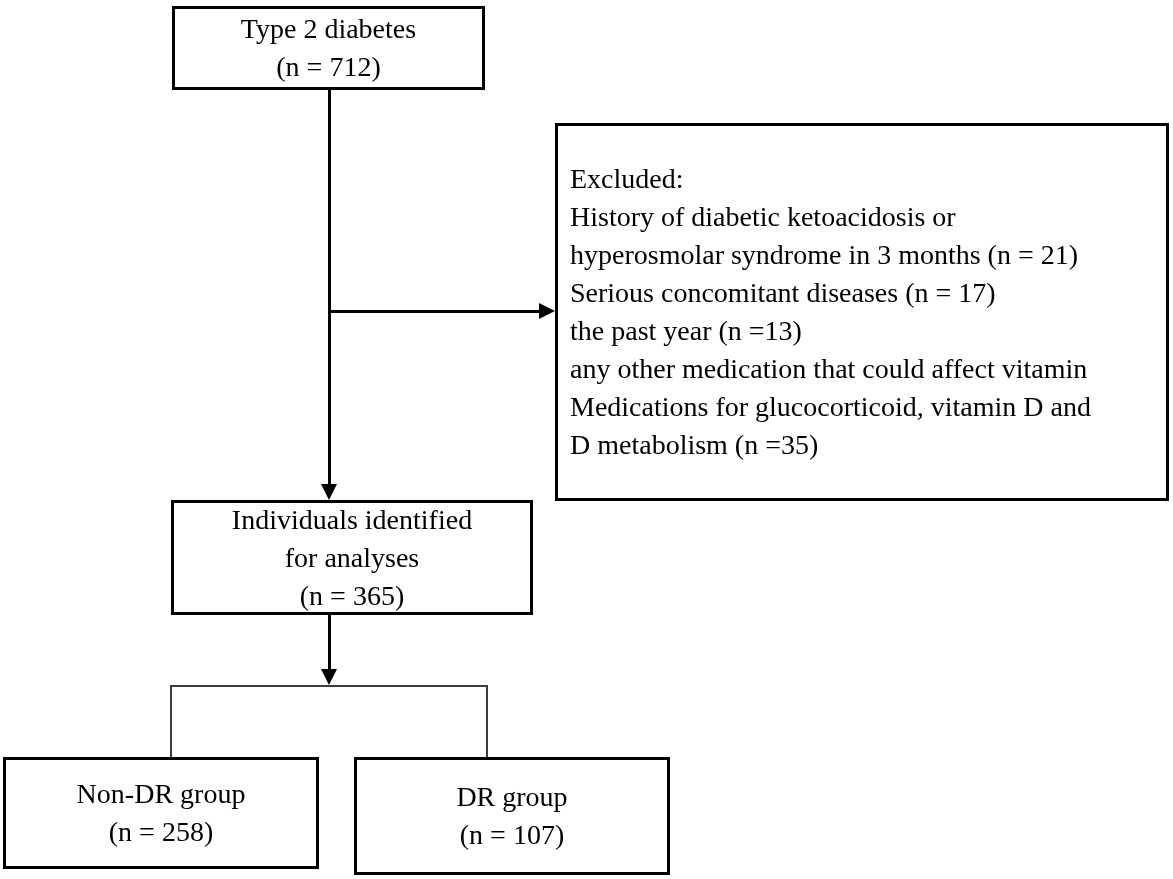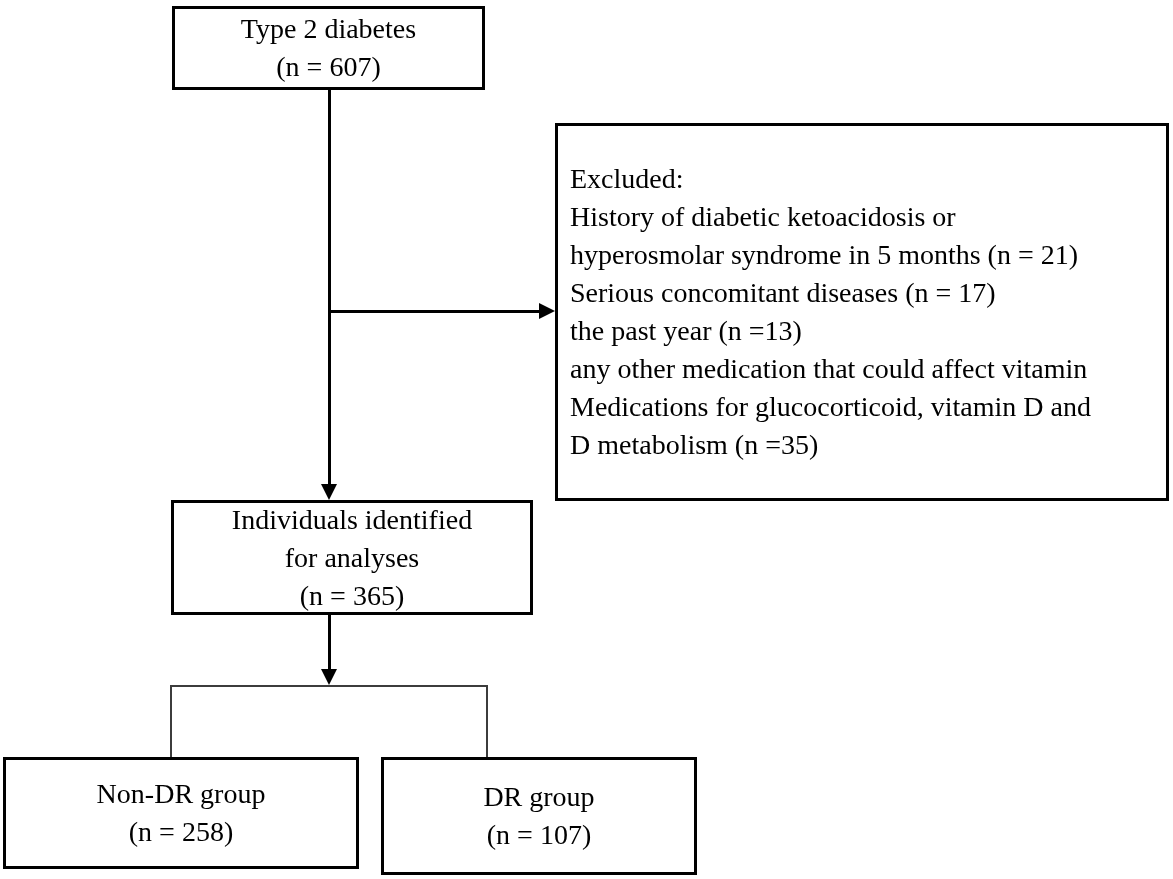--- a/index.html
+++ b/index.html
@@ -29,22 +29,22 @@
     font-size: 28px;
     line-height: 38px;
     white-space: nowrap;
   }
   .node .line { display: block; }
 
   #node-top        { left: 172px; top: 6px;   width: 313px; height: 84px;  }
   #node-excluded   { left: 555px; top: 123px; width: 614px; height: 378px;
                      align-items: flex-start; text-align: center; padding: 0 12px; }
   #node-identified { left: 171px; top: 500px; width: 362px; height: 115px; }
-  #node-nondr      { left: 3px;   top: 757px; width: 356px; height: 112px; }
-  #node-dr         { left: 354px; top: 757px; width: 316px; height: 118px; margin-left: 27px; }
+  #node-nondr      { left: 3px;   top: 757px; width: 316px; height: 112px; }
+  #node-dr         { left: 354px; top: 757px; width: 316px; height: 118px; }
 
   .connector {
     position: absolute;
     background: #000000;
   }
   .connector.thin { background: #3c3c3c; }
 
   
   #line-top-to-identified { left: 328px; top: 90px;  width: 3px;  height: 395px; }
   #line-to-excluded       { left: 329px; top: 310px; width: 212px; height: 3px;  }
@@ -74,27 +74,27 @@
   #arrow-excluded-head   { left: 539px; top: 303px; }
   #arrow-branch-head     { left: 321px; top: 669px; }
 </style>
 </head>
 <body>
 
 <div id="canvas">
 
   <div class="node" id="node-top">
     <span class="line">Type 2 diabetes</span>
-    <span class="line">(n = 607)</span>
+    <span class="line">(n = 712)</span>
   </div>
 
   <div class="node" id="node-excluded">
     <span class="line">Excluded:</span>
     <span class="line">History of diabetic ketoacidosis or</span>
-    <span class="line">hyperosmolar syndrome in 5 months (n = 21)</span>
+    <span class="line">hyperosmolar syndrome in 3 months (n = 21)</span>
     <span class="line">Serious concomitant diseases (n = 17)</span>
     <span class="line">the past year (n =13)</span>
     <span class="line">any other medication that could affect vitamin</span>
     <span class="line">Medications for glucocorticoid, vitamin D and</span>
     <span class="line">D metabolism (n =35)</span>
   </div>
 
   <div class="node" id="node-identified">
     <span class="line">Individuals identified</span>
     <span class="line">for analyses</span>

